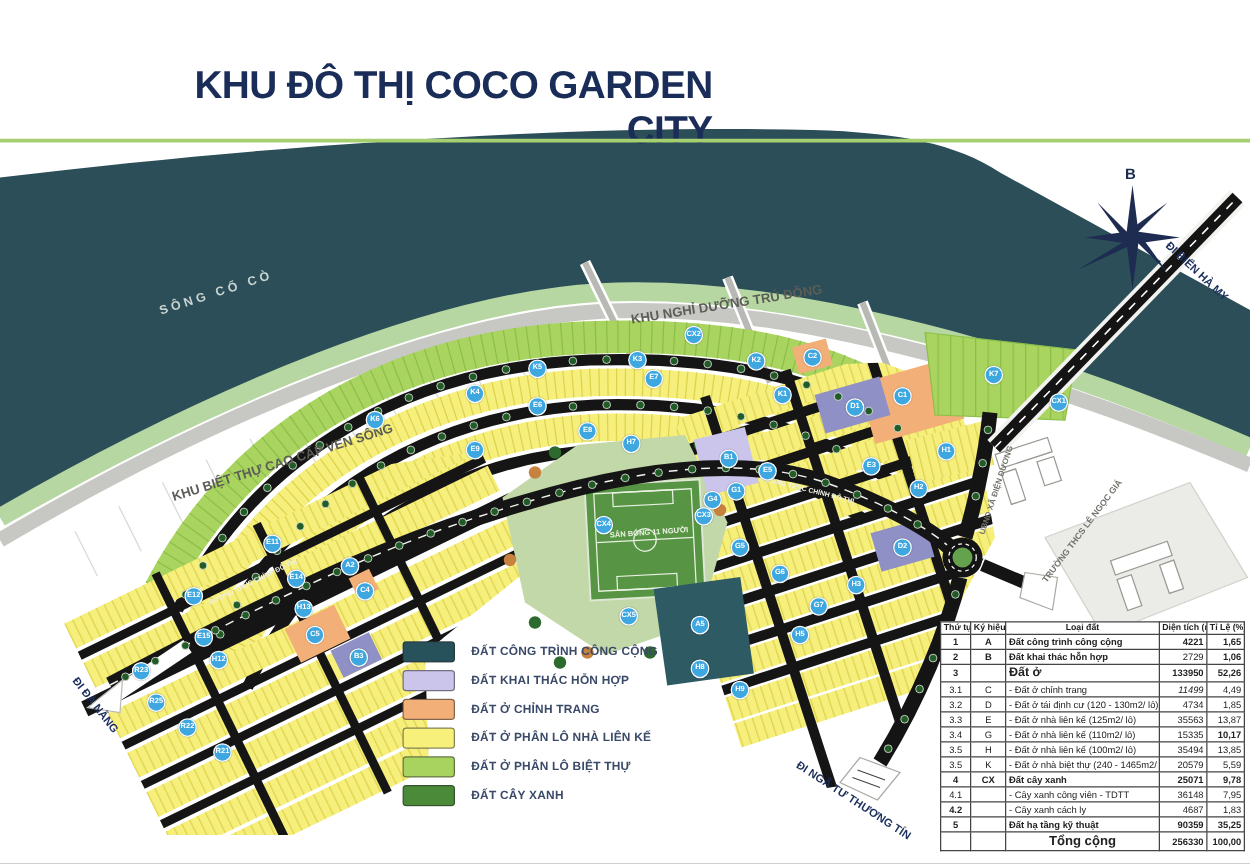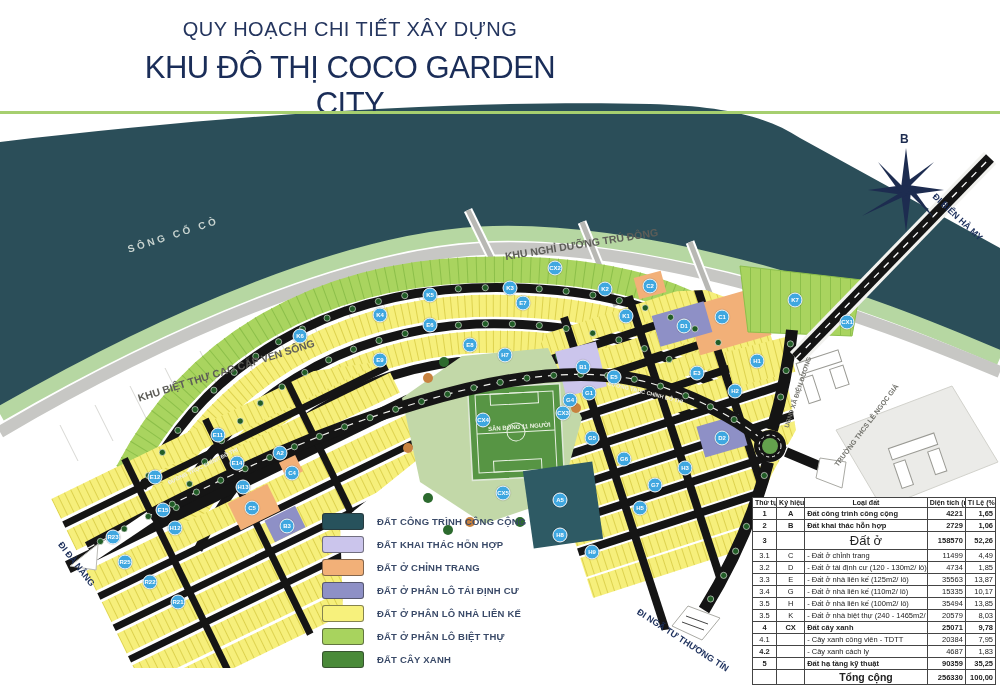--- a/index.html
+++ b/index.html
@@ -1,22 +1,22 @@
 <!DOCTYPE html>
 <html><head>
 <meta charset="utf-8">
 <style>
   html,body{margin:0;padding:0;background:#888;}
   #stage{position:relative;width:1000px;height:691px;background:#ffffff;overflow:hidden;
          font-family:"Liberation Sans",sans-serif;}
   #mapsvg{position:absolute;left:0;top:0;z-index:1;}
   .hdr-sub{position:absolute;left:140px;top:18px;width:420px;text-align:center;
            font-size:20px;color:#24355e;letter-spacing:.5px;z-index:5;}
-  .hdr-title{position:absolute;left:130px;top:50px;width:440px;text-align:center;
-           font-size:31px;font-weight:normal;color:#1a2d58;letter-spacing:-.5px;z-index:5;}
+  .hdr-title{position:absolute;left:130px;top:50px;width:440px;text-align:right;
+           font-size:31px;font-weight:bold;color:#1a2d58;letter-spacing:-.5px;z-index:5;}
   .green-rule{position:absolute;left:0;top:111px;width:1000px;height:3px;background:#a6cf6f;z-index:5;}
   .maplabel{position:absolute;white-space:nowrap;font-weight:bold;transform-origin:0 50%;z-index:3;}
   .marker{position:absolute;width:13px;height:13px;border-radius:50%;background:#3fa7e0;
           border:1px solid #fff;color:#fff;font-size:6px;font-weight:bold;line-height:11px;
           display:flex;align-items:center;justify-content:center;
           transform:translate(-50%,-50%);z-index:4;box-shadow:0 0 1px rgba(0,0,0,.45);}
   .compass-b{position:absolute;z-index:4;font-weight:bold;font-size:12px;color:#1d2c50;}
   .legend{position:absolute;left:322px;top:513px;z-index:6;}
   .legend-item{display:flex;align-items:center;margin-bottom:6px;}
   .swatch{width:40px;height:15px;border-radius:3px;border:1px solid rgba(40,40,40,.55);margin-right:13px;}
@@ -318,21 +318,20 @@
         <circle cx="780.6373291015625" cy="396.9989929199219" r="3.1" fill="#215c26" stroke="#f2f2ee" stroke-width=".6"></circle>
         <circle cx="764.306396484375" cy="475.5032958984375" r="3.1" fill="#215c26" stroke="#f2f2ee" stroke-width=".6"></circle>
         <circle cx="756.0435180664062" cy="501.20416259765625" r="3.1" fill="#215c26" stroke="#f2f2ee" stroke-width=".6"></circle>
         <circle cx="746.4465942382812" cy="526.4379272460938" r="3.1" fill="#215c26" stroke="#f2f2ee" stroke-width=".6"></circle>
         <circle cx="735.6356811523438" cy="551.1762084960938" r="3.1" fill="#215c26" stroke="#f2f2ee" stroke-width=".6"></circle>
         <circle cx="723.675537109375" cy="575.3799438476562" r="3.1" fill="#215c26" stroke="#f2f2ee" stroke-width=".6"></circle>
         <circle cx="710.599365234375" cy="598.9994506835938" r="3.1" fill="#215c26" stroke="#f2f2ee" stroke-width=".6"></circle>
       </g>
   </svg>
 
-  <div class="hdr-sub">QUY HOẠCH CHI TIẾT XÂY DỰNG</div>
   <div class="hdr-title">KHU ĐÔ THỊ COCO GARDEN CITY</div>
   <div class="green-rule"></div>
 
   <div class="compass-b" style="left:900px;top:132px;">B</div>
 
   <div>
 
       <span class="maplabel" style="left: 128px; top: 244px; transform: rotate(-18deg); font-size: 10px; color: rgb(201, 212, 208); letter-spacing: 3px;">SÔNG CỔ CÒ</span>
 
       <span class="maplabel" style="left: 505px; top: 250px; transform: rotate(-9deg); font-size: 10.5px; color: rgb(93, 93, 88);">KHU NGHỈ DƯỠNG TRÚ ĐÔNG</span>
@@ -469,24 +468,20 @@
       <div class="legend-item">
         <span class="swatch" style="background: rgb(203, 197, 236);"></span>
         <span class="legend-label">ĐẤT KHAI THÁC HỖN HỢP</span>
       </div>
 
       <div class="legend-item">
         <span class="swatch" style="background: rgb(242, 176, 120);"></span>
         <span class="legend-label">ĐẤT Ở CHỈNH TRANG</span>
       </div>
 
-      <div class="legend-item">
-        <span class="swatch" style="background: rgb(142, 144, 198);"></span>
-        <span class="legend-label">ĐẤT Ở PHÂN LÔ TÁI ĐỊNH CƯ</span>
-      </div>
 
       <div class="legend-item">
         <span class="swatch" style="background: rgb(247, 241, 124);"></span>
         <span class="legend-label">ĐẤT Ở PHÂN LÔ NHÀ LIÊN KẾ</span>
       </div>
 
       <div class="legend-item">
         <span class="swatch" style="background: rgb(168, 211, 94);"></span>
         <span class="legend-label">ĐẤT Ở PHÂN LÔ BIỆT THỰ</span>
       </div>
@@ -522,37 +517,37 @@
             <td class="ctr" style="font-weight: bold;">A</td>
             <td style="font-weight: bold; font-size: 7.5px; text-align: left;">Đất công trình công cộng</td>
             <td class="num" style="font-weight: bold;">4221</td>
             <td class="num" style="font-weight: bold;">1,65</td>
           </tr>
 
           <tr>
             <td class="ctr" style="font-weight: bold;">2</td>
             <td class="ctr" style="font-weight: bold;">B</td>
             <td style="font-weight: bold; font-size: 7.5px; text-align: left;">Đất khai thác hỗn hợp</td>
-            <td class="num" style="font-weight: bold; margin-left: 32px;">2729</td>
+            <td class="num" style="font-weight: normal; margin-left: 32px;">2729</td>
             <td class="num" style="font-weight: bold;">1,06</td>
           </tr>
 
           <tr>
             <td class="ctr" style="font-weight: bold;">3</td>
             <td class="ctr" style="font-weight: bold;"></td>
-            <td style="font-weight: normal; font-size: 13px; text-align: center;">Đất ở</td>
-            <td class="num" style="font-weight: bold;">158570</td>
+            <td style="font-weight: bold; font-size: 10px; text-align: left;">Đất ở</td>
+            <td class="num" style="font-weight: bold;">133950</td>
             <td class="num" style="font-weight: bold;">52,26</td>
           </tr>
 
           <tr>
             <td class="ctr" style="font-weight: normal;">3.1</td>
             <td class="ctr" style="font-weight: normal;">C</td>
             <td style="font-weight: normal; font-size: 7.5px; text-align: left;">- Đất ở chỉnh trang</td>
-            <td class="num" style="font-weight: normal;">11499</td>
+            <td class="num" style="font-weight: normal; font-style: italic;">11499</td>
             <td class="num" style="font-weight: normal;">4,49</td>
           </tr>
 
           <tr>
             <td class="ctr" style="font-weight: normal;">3.2</td>
             <td class="ctr" style="font-weight: normal;">D</td>
             <td style="font-weight: normal; font-size: 7.5px; text-align: left;">- Đất ở tái định cư (120 - 130m2/ lô)</td>
             <td class="num" style="font-weight: normal;">4734</td>
             <td class="num" style="font-weight: normal;">1,85</td>
           </tr>
@@ -563,52 +558,52 @@
             <td style="font-weight: normal; font-size: 7.5px; text-align: left;">- Đất ở nhà liên kế (125m2/ lô)</td>
             <td class="num" style="font-weight: normal;">35563</td>
             <td class="num" style="font-weight: normal; margin-left: 17px;">13,87</td>
           </tr>
 
           <tr>
             <td class="ctr" style="font-weight: normal;">3.4</td>
             <td class="ctr" style="font-weight: normal;">G</td>
             <td style="font-weight: normal; font-size: 7.5px; text-align: left;">- Đất ở nhà liên kế (110m2/ lô)</td>
             <td class="num" style="font-weight: normal;">15335</td>
-            <td class="num" style="font-weight: normal;">10,17</td>
+            <td class="num" style="font-weight: bold;">10,17</td>
           </tr>
 
           <tr>
             <td class="ctr" style="font-weight: normal;">3.5</td>
             <td class="ctr" style="font-weight: normal;">H</td>
             <td style="font-weight: normal; font-size: 7.5px; text-align: left;">- Đất ở nhà liên kế (100m2/ lô)</td>
             <td class="num" style="font-weight: normal;">35494</td>
             <td class="num" style="font-weight: normal;">13,85</td>
           </tr>
 
           <tr>
             <td class="ctr" style="font-weight: normal;">3.5</td>
             <td class="ctr" style="font-weight: normal;">K</td>
             <td style="font-weight: normal; font-size: 7.5px; text-align: left;">- Đất ở nhà biệt thự (240 - 1465m2/ lô)</td>
             <td class="num" style="font-weight: normal;">20579</td>
-            <td class="num" style="font-weight: normal;">8,03</td>
+            <td class="num" style="font-weight: normal;">5,59</td>
           </tr>
 
           <tr>
             <td class="ctr" style="font-weight: bold;">4</td>
             <td class="ctr" style="font-weight: bold;">CX</td>
             <td style="font-weight: bold; font-size: 7.5px; text-align: left;">Đất cây xanh</td>
             <td class="num" style="font-weight: bold;">25071</td>
             <td class="num" style="font-weight: bold;">9,78</td>
           </tr>
 
           <tr>
             <td class="ctr" style="font-weight: normal;">4.1</td>
             <td class="ctr" style="font-weight: normal;"></td>
             <td style="font-weight: normal; font-size: 7.5px; text-align: left;">- Cây xanh công viên - TDTT</td>
-            <td class="num" style="font-weight: normal;">20384</td>
+            <td class="num" style="font-weight: normal;">36148</td>
             <td class="num" style="font-weight: normal;">7,95</td>
           </tr>
 
           <tr>
             <td class="ctr" style="font-weight: bold;">4.2</td>
             <td class="ctr" style="font-weight: normal;"></td>
             <td style="font-weight: normal; font-size: 7.5px; text-align: left;">- Cây xanh cách ly</td>
             <td class="num" style="font-weight: normal;">4687</td>
             <td class="num" style="font-weight: normal;">1,83</td>
           </tr>

